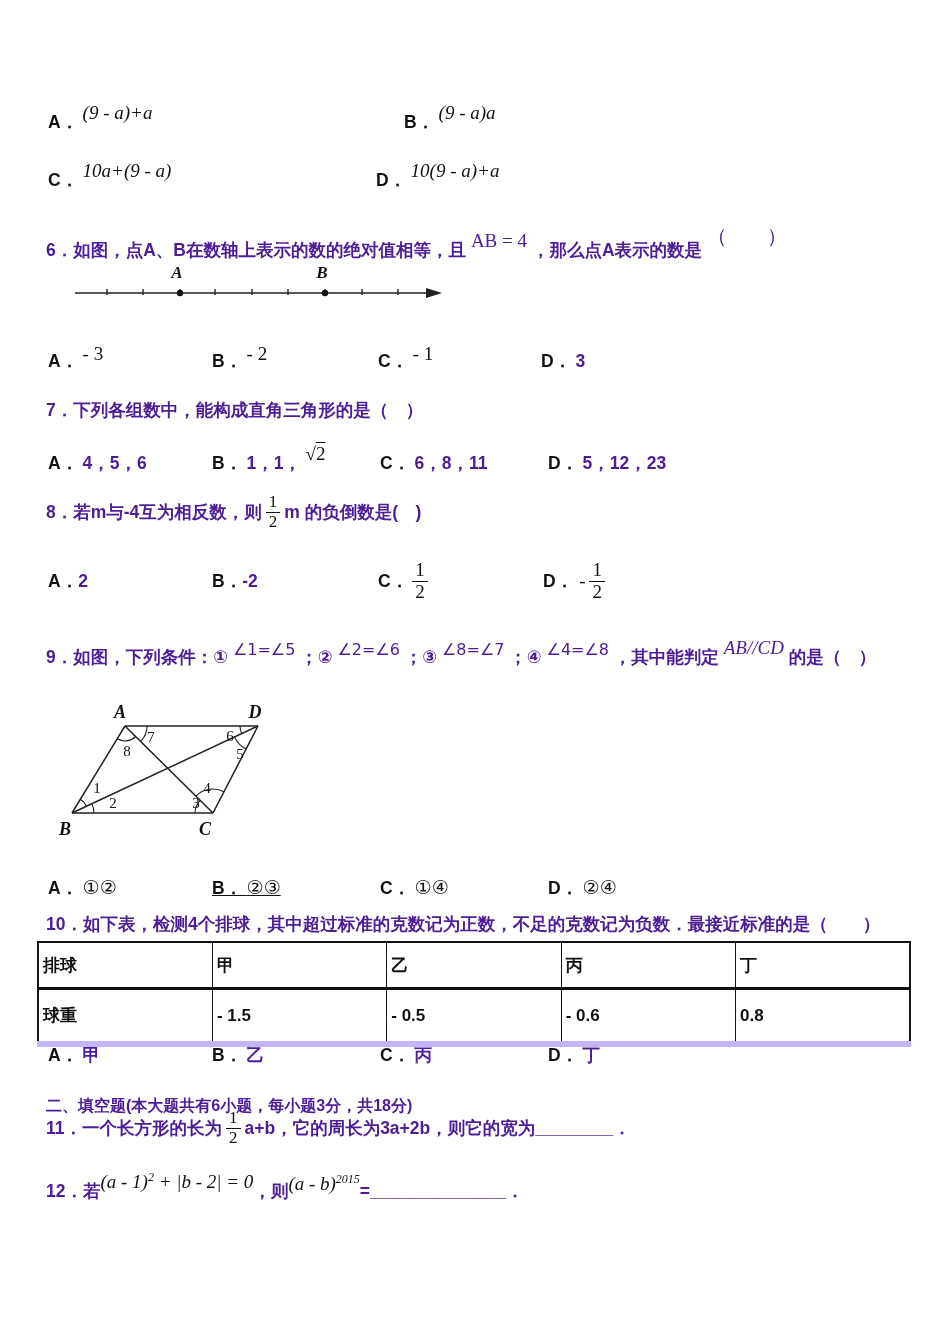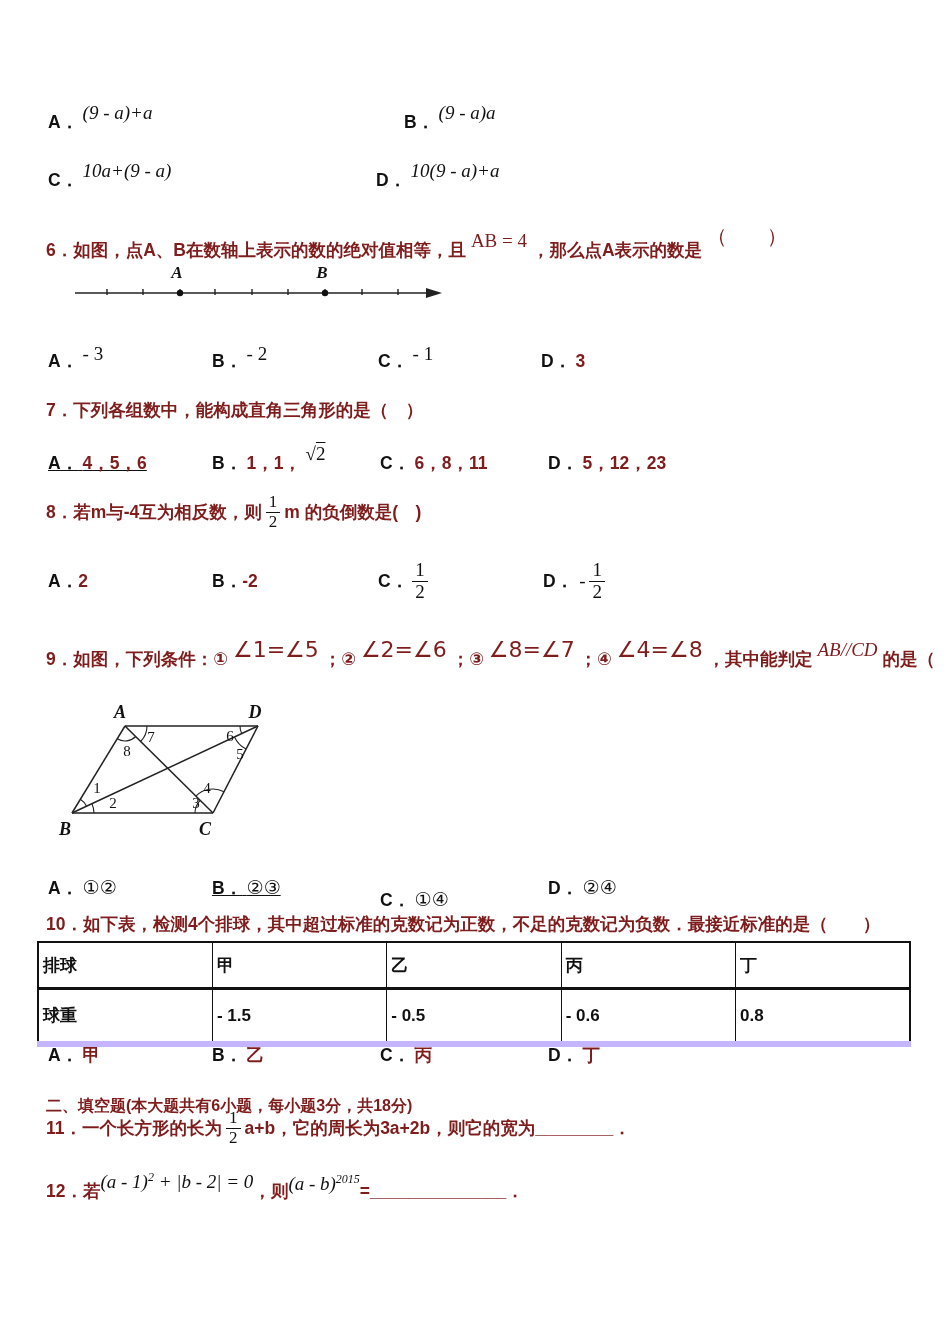--- a/index.html
+++ b/index.html
@@ -1,28 +1,28 @@
 <!DOCTYPE html>
 <html><head>
 <meta charset="utf-8">
 <style>
   html,body { margin:0; padding:0; background:#fff; }
   .page { position:relative; width:950px; height:1344px; background:#ffffff; overflow:hidden;
           font-family:"Liberation Sans","DejaVu Sans",sans-serif; color:#111;border-radius:14px; }
   .row { position:absolute; white-space:nowrap; }
-  .cn  { font-weight:700; font-size:17.5px; color:#7f1d1d; }
+  .cn  { font-weight:700; font-size:17.5px; color:#4c1d95; }
   .opt { position:absolute; white-space:nowrap; }
   .optlabel { font-weight:700; font-size:17.5px; }
   .msr { font-family:"Liberation Serif","DejaVu Serif",serif; font-weight:400; font-size:19px; }
   .mit { font-style:italic; }
   .mup { position:relative; top:-9px; }
   .mup7 { position:relative; top:-7px; }
   .paren { position:relative; top:-13px; font-size:20px; font-weight:400;
            font-family:"Liberation Serif","DejaVu Serif",serif; }
-  .mang { font-family:"DejaVu Sans",sans-serif; font-weight:400; font-size:22px;
+  .mang { font-family:"DejaVu Sans",sans-serif; font-weight:400; font-size:16px;
           position:relative; top:-8px; }
   .circ { font-family:"DejaVu Sans",sans-serif; font-weight:400; font-size:19px; }
   .frac { display:inline-flex; flex-direction:column; align-items:center;
           font-family:"Liberation Serif","DejaVu Serif",serif; font-weight:400;
           font-size:17px; line-height:1.05; vertical-align:middle; margin:0 4px; }
   .frac .fnum { padding:0 3px 1px; border-bottom:1.4px solid #111; }
   .frac .fden { padding:0 3px; }
   .ovl { text-decoration:overline; }
   .flexrow { display:flex; align-items:center; }
   .sup { font-size:12px; position:relative; top:-7px; font-family:inherit; }
@@ -98,21 +98,21 @@
       <span class="msr mup7">- 1</span>
     </div>
     <div class="opt" style="left:541px; top:0;">
       <span class="optlabel">D．</span>
       <span class="cn">3</span>
     </div>
   </div>
 
   <div class="row cn" style="left:46px; top:398px;">7．下列各组数中，能构成直角三角形的是（　）</div>
   <div class="row" style="left:0; top:441px; width:950px; height:44px;">
-    <div class="opt" style="left:48px; top:10px;text-decoration:underline;">
+    <div class="opt" style="left:48px; top:10px;">
       <span class="optlabel">A．</span>
       <span class="cn">4，5，6</span>
     </div>
     <div class="opt" style="left:212px; top:10px;">
       <span class="optlabel">B．</span>
       <span class="cn">1，1，</span>
       <span class="msr mup"><span>√</span><span class="ovl">2</span></span>
     </div>
     <div class="opt" style="left:380px; top:10px;">
       <span class="optlabel">C．</span>
@@ -212,21 +212,21 @@
 
   <div class="row" style="left:0; top:876px; width:950px; height:34px;">
     <div class="opt" style="left:48px; top:0;">
       <span class="optlabel">A．</span>
       <span class="circ">①②</span>
     </div>
     <div class="opt" style="left:212px; top:0;text-decoration:underline;">
       <span class="optlabel">B．</span>
       <span class="circ">②③</span>
     </div>
-    <div class="opt" style="left:380px; top:12px;">
+    <div class="opt" style="left:380px; top:0;">
       <span class="optlabel">C．</span>
       <span class="circ">①④</span>
     </div>
     <div class="opt" style="left:548px; top:0;">
       <span class="optlabel">D．</span>
       <span class="circ">②④</span>
     </div>
   </div>
 
   <div class="row cn" style="left:46px; top:912px;">10．如下表，检测4个排球，其中超过标准的克数记为正数，不足的克数记为负数．最接近标准的是（　　）</div>

